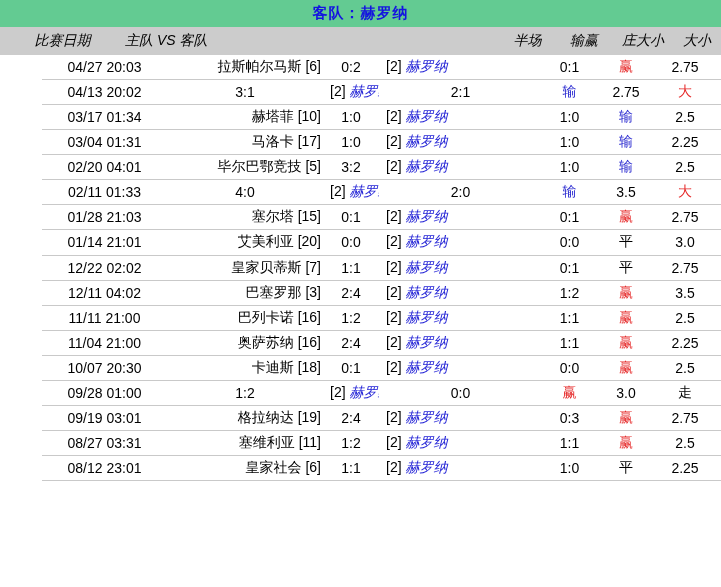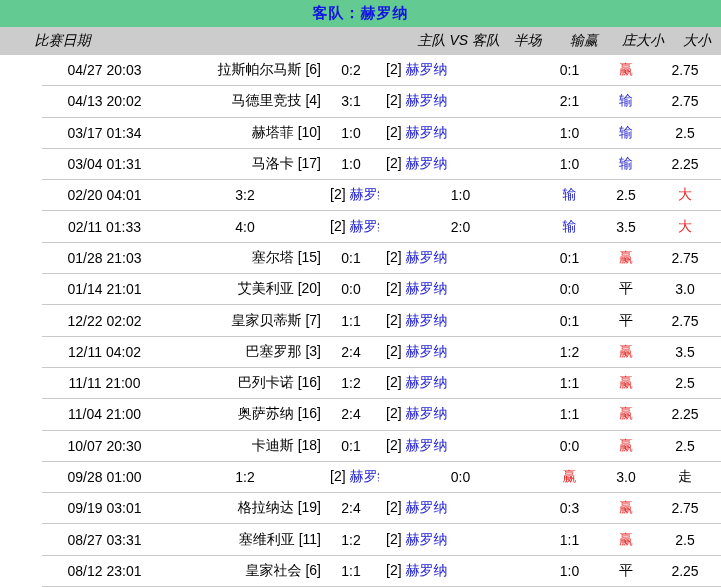--- a/index.html
+++ b/index.html
@@ -3,21 +3,21 @@
 <meta charset="utf-8">
 <style>
   html, body { margin: 0; padding: 0; }
   body {
     width: 721px; height: 587px;
     background: #ffffff;
     font-family: "Liberation Sans", "DejaVu Sans", sans-serif;
     color: #000;
     overflow: hidden;
   }
-  .panel { width: 721px; height: 587px; display: flex; flex-direction: column; }
+  .panel { width: 721px; height: 481px; display: flex; flex-direction: column; }
 
   .title-bar {
     height: 27px; flex: 0 0 27px;
     background: var(--title-bg, #63cb92);
     color: var(--title-text, #1414e0);
     font-weight: bold; font-size: 15px;
     display: flex; align-items: center; justify-content: center;
     letter-spacing: 1px;
   }
 
@@ -28,38 +28,38 @@
     font-size: 14px;
   }
 
   .header-row {
     height: 28px; flex: 0 0 28px;
     background: var(--header-bg, #cccccc);
     font-size: 14px;
     font-style: italic;
   }
   .header-row .cell { white-space: nowrap; }
-  .h-matchup { grid-column: 2 / 5; text-align: right; }
+  .h-matchup { grid-column: 2 / 5; text-align: left; }
 
   .rows { flex: 1 1 auto; display: flex; flex-direction: column; padding-left: 42px; }
   .row {
     flex: 1;
     border-bottom: 1px solid var(--row-divider, #c9c9c9);
     box-sizing: border-box;
     background: #ffffff;
   }
 
   .cell { overflow: hidden; white-space: nowrap; }
   .col-date  { text-align: center; }
   .col-home  { text-align: right; padding-right: 2px; }
   .col-score { text-align: center; }
   .col-away  { text-align: left; padding-left: 7px; }
   .col-half, .col-winloss, .col-banker, .col-total { text-align: center; }
 
-  .away-name { color: var(--link-blue, #2424d6); margin-left: 4px; }
+  .away-name { color: var(--link-blue, #2424d6); margin-left: 4px; font-style: italic; }
 
   .c-red   { color: var(--red, #e62b2b); }
   .c-blue  { color: var(--blue, #2b2bd0); }
   .c-black { color: #000000; }
 </style>
 </head>
 <body>
 
 <div class="panel">
 
@@ -83,21 +83,20 @@
       <span>[2]</span><span class="away-name">赫罗纳</span>
     </div>
     <div class="cell col-half">0:1</div>
     <div class="cell col-winloss c-red">赢</div>
     <div class="cell col-banker">2.75</div>
     <div class="cell col-total c-blue">小</div>
   </div>
 
   <div class="row grid-row">
     <div class="cell col-date">04/13 20:02</div>
-    <div class="cell col-home">马德里竞技 [4]</div>
     <div class="cell col-score">3:1</div>
     <div class="cell col-away">
       <span>[2]</span><span class="away-name">赫罗纳</span>
     </div>
     <div class="cell col-half">2:1</div>
     <div class="cell col-winloss c-blue">输</div>
     <div class="cell col-banker">2.75</div>
     <div class="cell col-total c-red">大</div>
   </div>
 
@@ -122,20 +121,21 @@
       <span>[2]</span><span class="away-name">赫罗纳</span>
     </div>
     <div class="cell col-half">1:0</div>
     <div class="cell col-winloss c-blue">输</div>
     <div class="cell col-banker">2.25</div>
     <div class="cell col-total c-blue">小</div>
   </div>
 
   <div class="row grid-row">
     <div class="cell col-date">02/20 04:01</div>
+    <div class="cell col-home">毕尔巴鄂竞技 [5]</div>
     <div class="cell col-score">3:2</div>
     <div class="cell col-away">
       <span>[2]</span><span class="away-name">赫罗纳</span>
     </div>
     <div class="cell col-half">1:0</div>
     <div class="cell col-winloss c-blue">输</div>
     <div class="cell col-banker">2.5</div>
     <div class="cell col-total c-red">大</div>
   </div>
 

